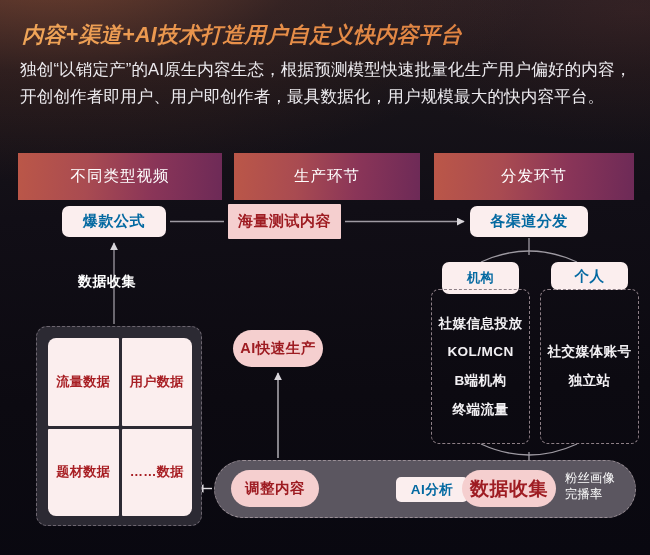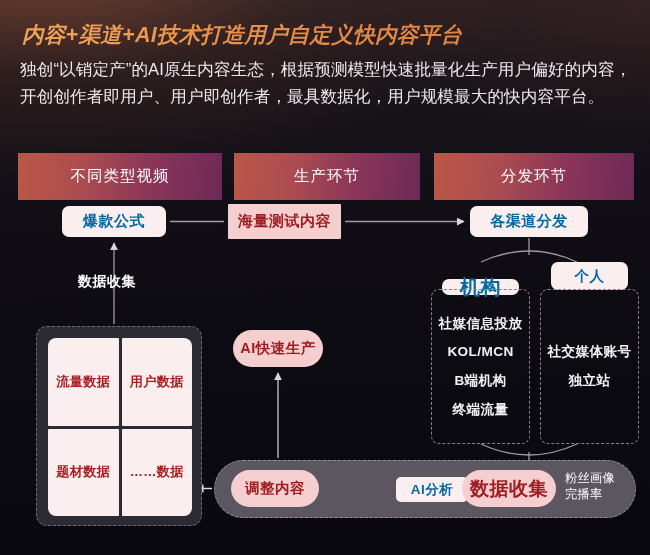--- a/index.html
+++ b/index.html
@@ -83,21 +83,21 @@
     border-radius: 7px;
   }
   .node-pink {
     background: #f5cfcf;
     color: #9e1c22;
   }
 
   #n-baokuan   { left: 62px;  top: 206px; width: 104px; height: 31px; font-size: 15px; }
   #n-haliang   { left: 228px; top: 204px; width: 113px; height: 35px; font-size: 15px; border-radius: 1px; }
   #n-gequdao   { left: 470px; top: 206px; width: 118px; height: 31px; font-size: 15px; }
-  #n-jigou     { left: 442px; top: 262px; width: 77px;  height: 16px; font-size: 20px; margin-top: 17px; }
+  #n-jigou     { left: 442px; top: 262px; width: 77px;  height: 32px; font-size: 13px; }
   #n-geren     { left: 551px; top: 262px; width: 77px;  height: 28px; font-size: 14.5px; }
   #n-aifast    { left: 233px; top: 330px; width: 90px;  height: 37px; font-size: 14.5px; border-radius: 19px; }
   #n-tiaozheng { left: 231px; top: 470px; width: 88px;  height: 37px; font-size: 14.5px; border-radius: 19px; }
   #n-aifenxi   { left: 357px; top: 477px; width: 72px;  height: 25px; font-size: 13.5px; border-radius: 5px; margin-left: 39px; }
   #n-shouji    { left: 462px; top: 470px; width: 94px;  height: 37px; font-size: 19px; border-radius: 19px; }
 
   
   .channel-panel {
     position: absolute;
     border: 1px dashed #8d7f86;

